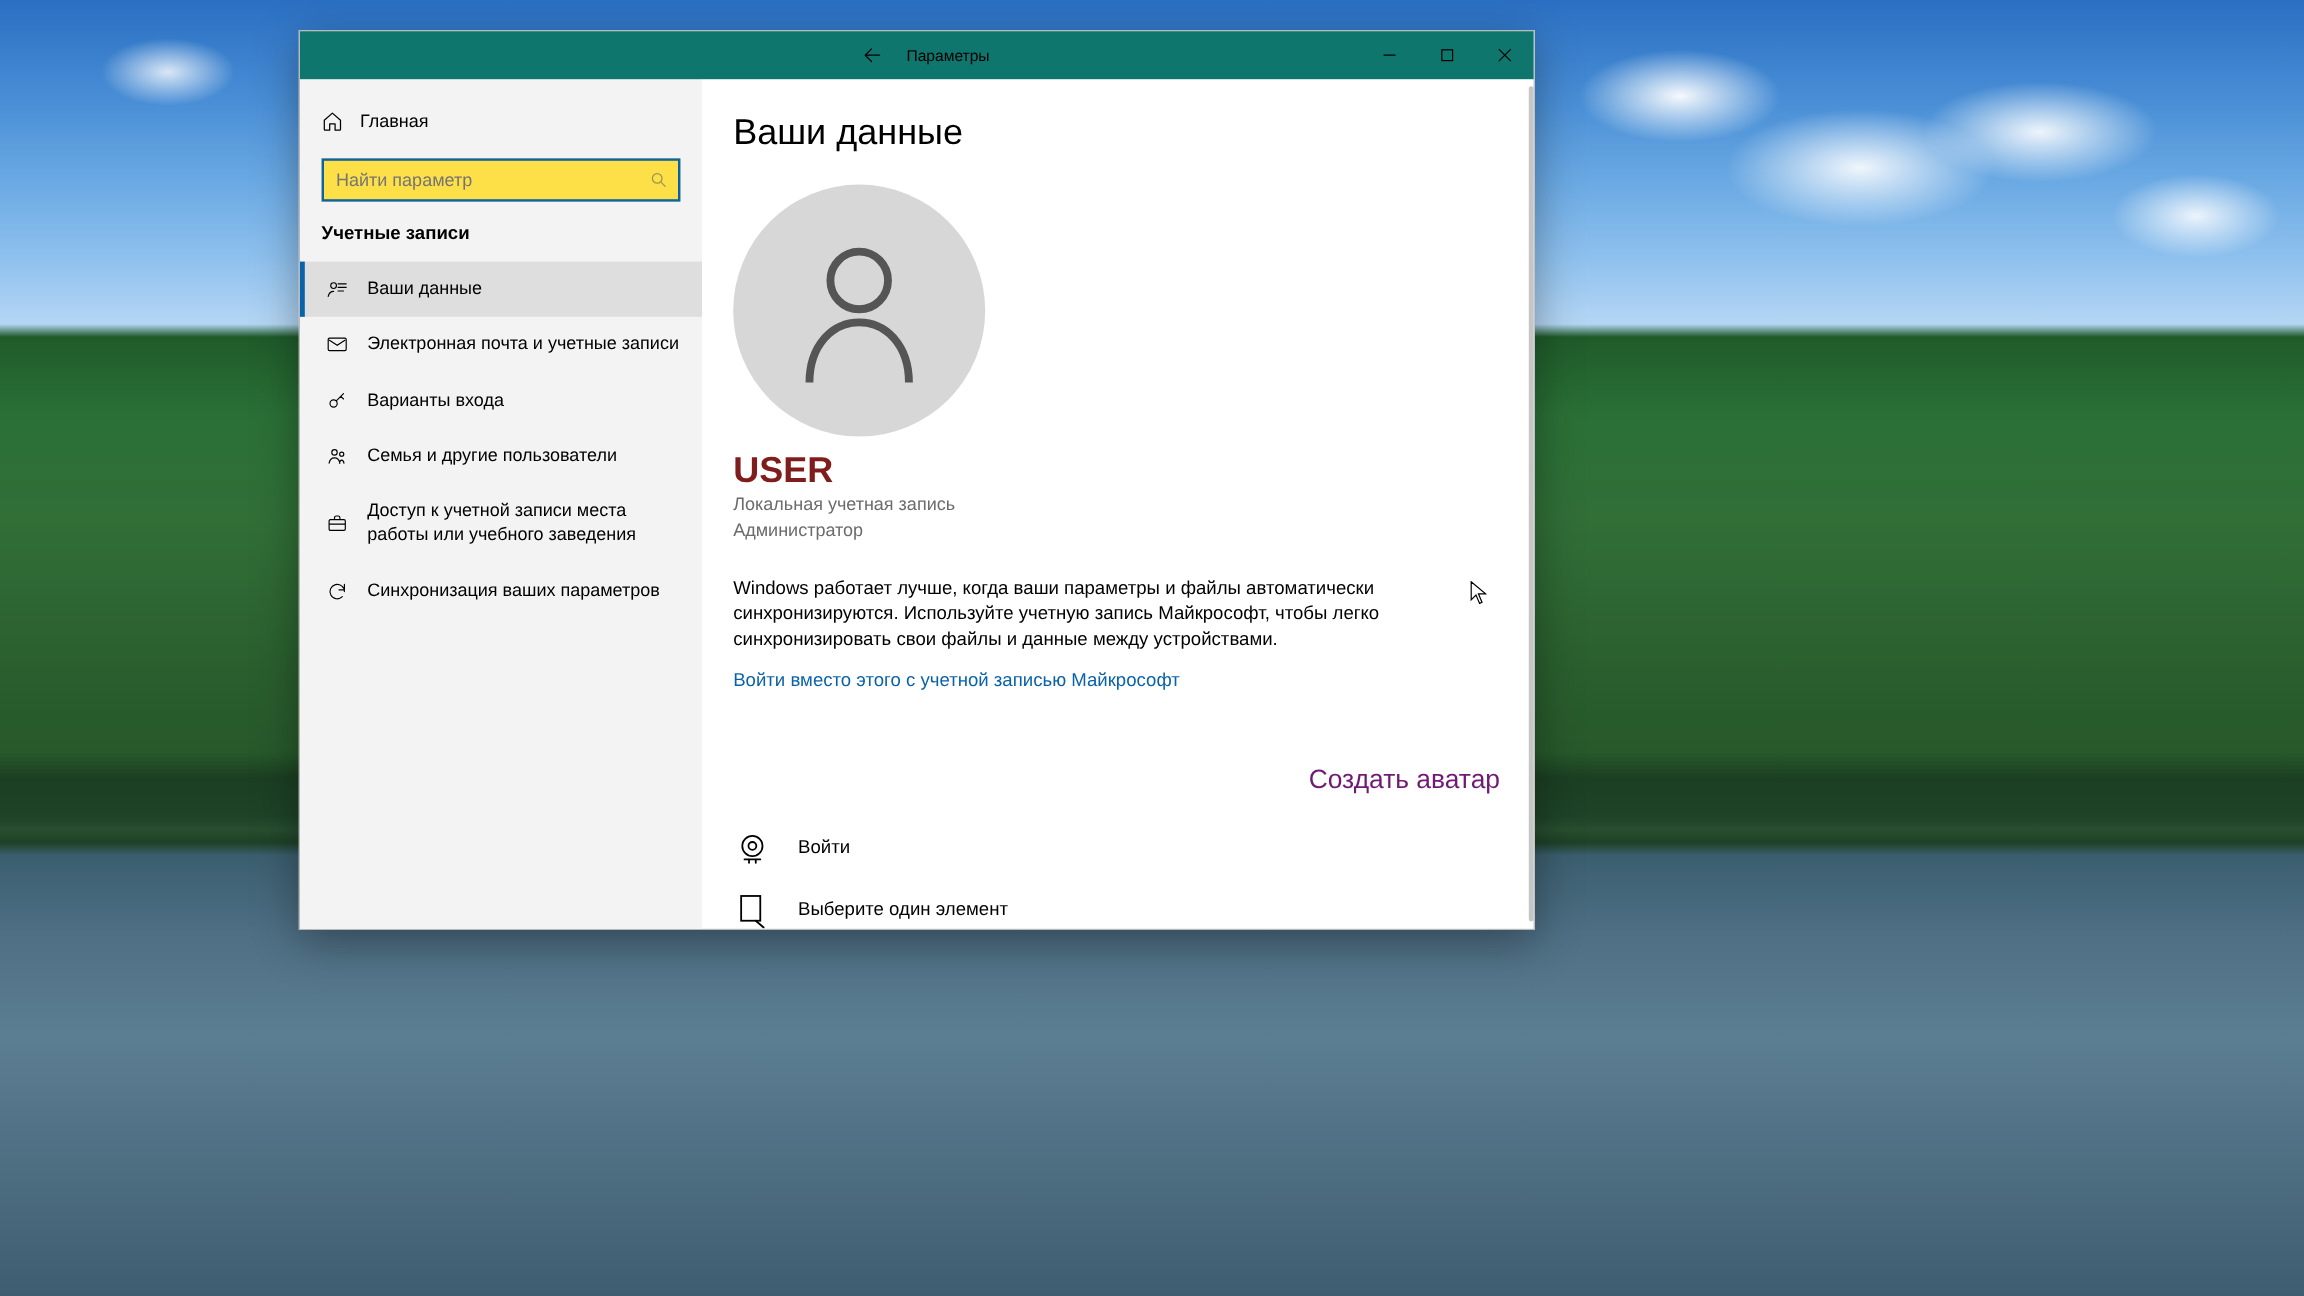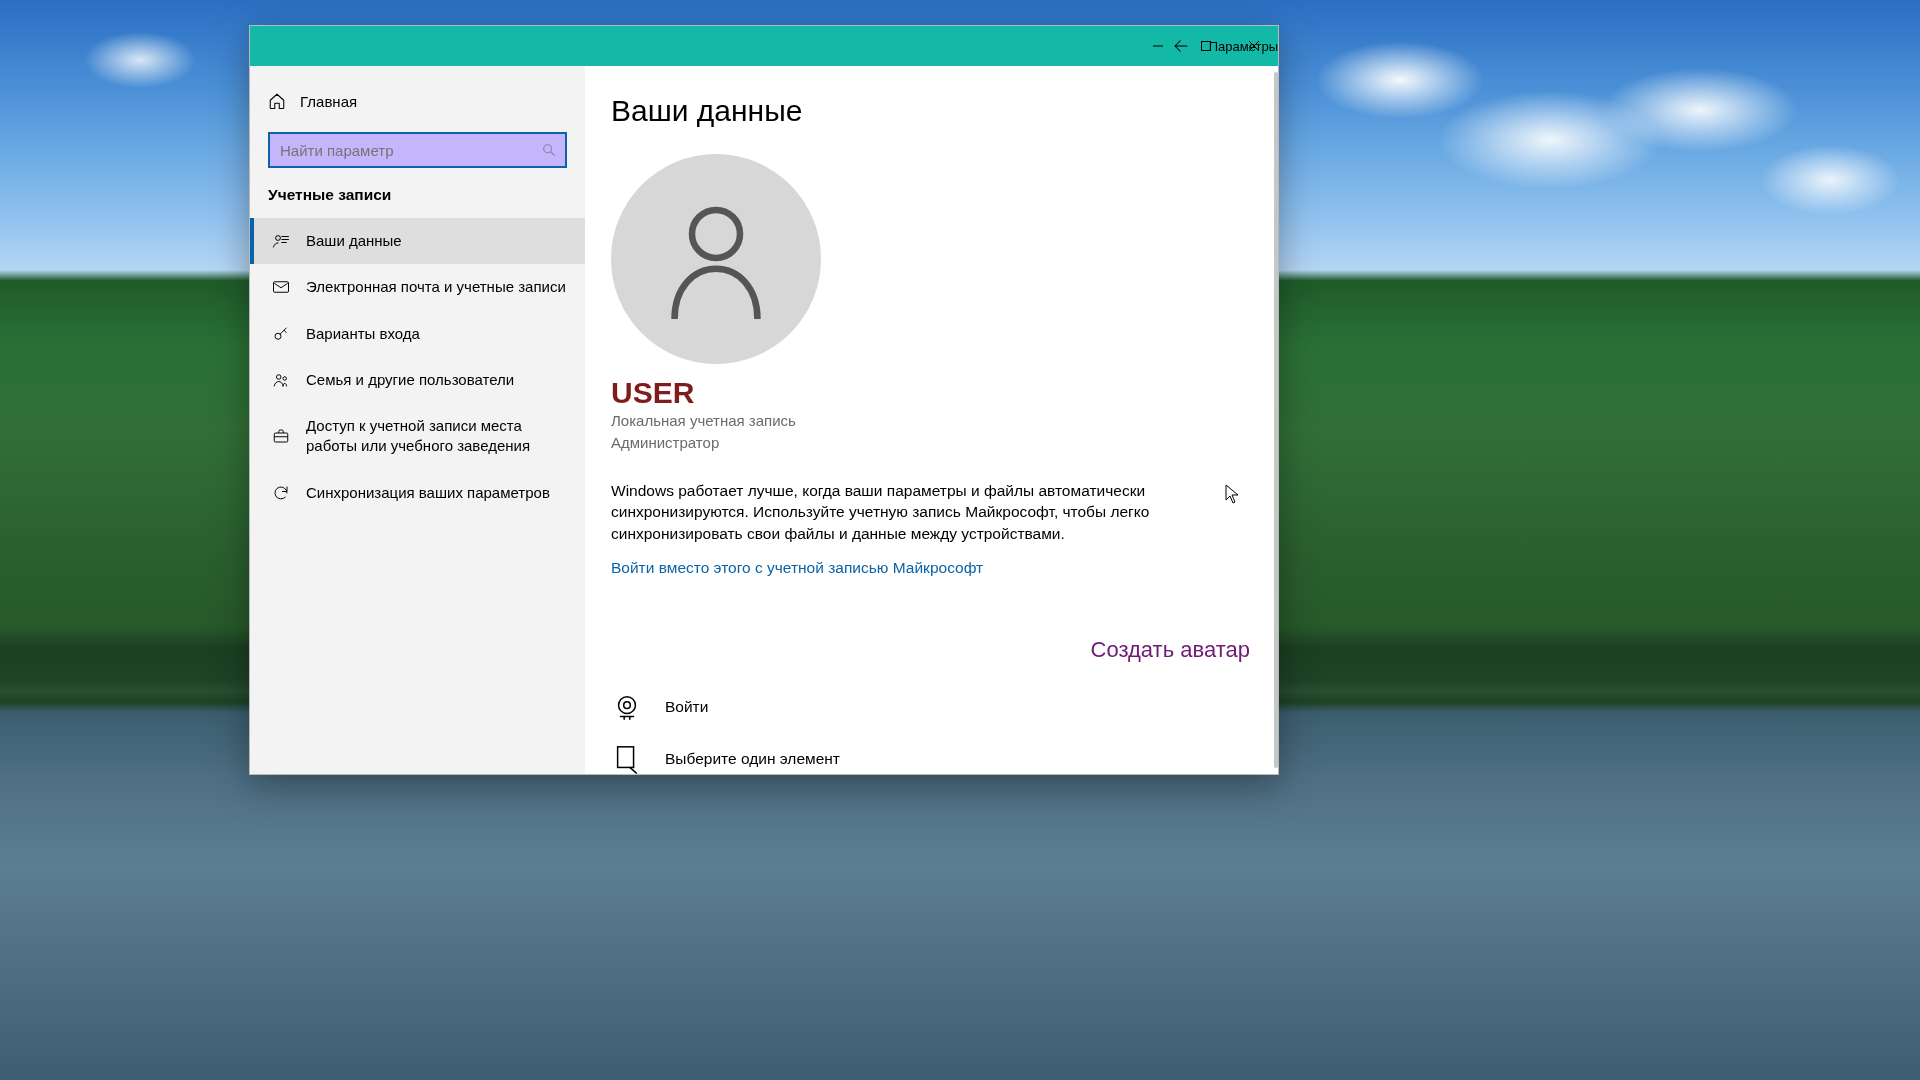--- a/index.html
+++ b/index.html
@@ -36,22 +36,22 @@
     box-shadow: 0 10px 35px rgba(0,0,0,.35);
     display: flex;
     flex-direction: column;
     border: 1px solid #b9b9b9;
   }
 
   .titlebar {
     height: 40px;
     display: flex;
     align-items: center;
-    justify-content: flex-end;
-    background: #14b8a6;
+    justify-content: center;
+    background: #0f766e;
     position: relative;
   }
   .titlebar .back {
     width: 48px; height: 40px;
     display:flex; align-items:center; justify-content:center;
     cursor: pointer;
   }
   .titlebar .title {
     font-size: 13px; color:#000;
     padding-left: 4px;
@@ -78,21 +78,21 @@
     padding: 8px 18px 8px 18px;
     font-size: 15px; color:#000;
     cursor:pointer;
   }
   .home-row .ico { width:18px; height:18px; display:flex; align-items:center; justify-content:center; }
 
   .searchbox {
     margin: 14px 18px 18px 18px;
     height: 36px;
     border: 2px solid #0a63a8;
-    background:#c4b5fd;
+    background:#fde047;
     display:flex; align-items:center;
     padding: 0 8px 0 10px;
   }
   .searchbox input {
     flex:1; border:none; outline:none; font-size:15px; color:#666; background:transparent;
   }
   .searchbox .mag { width:16px; height:16px; opacity:.55; }
 
   .cat-heading {
     font-size: 15.5px; font-weight:600; color:#000;

